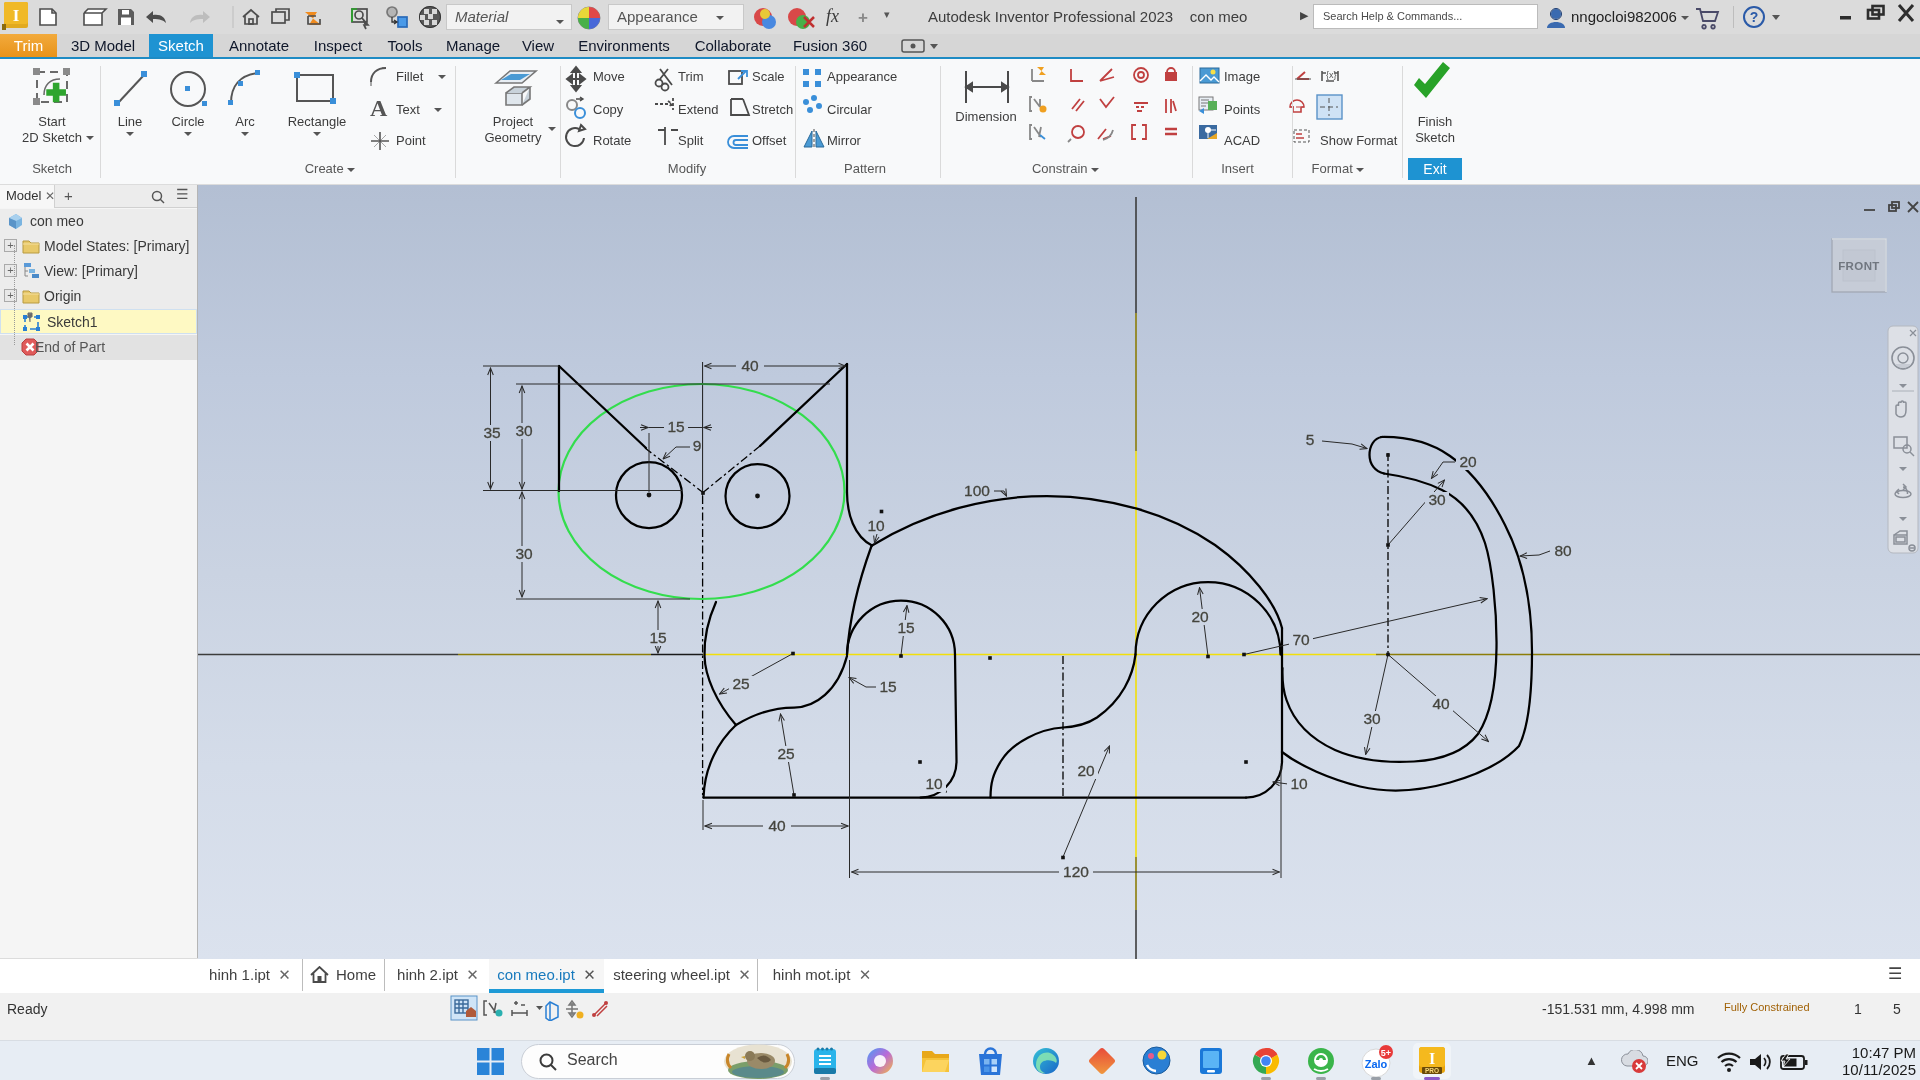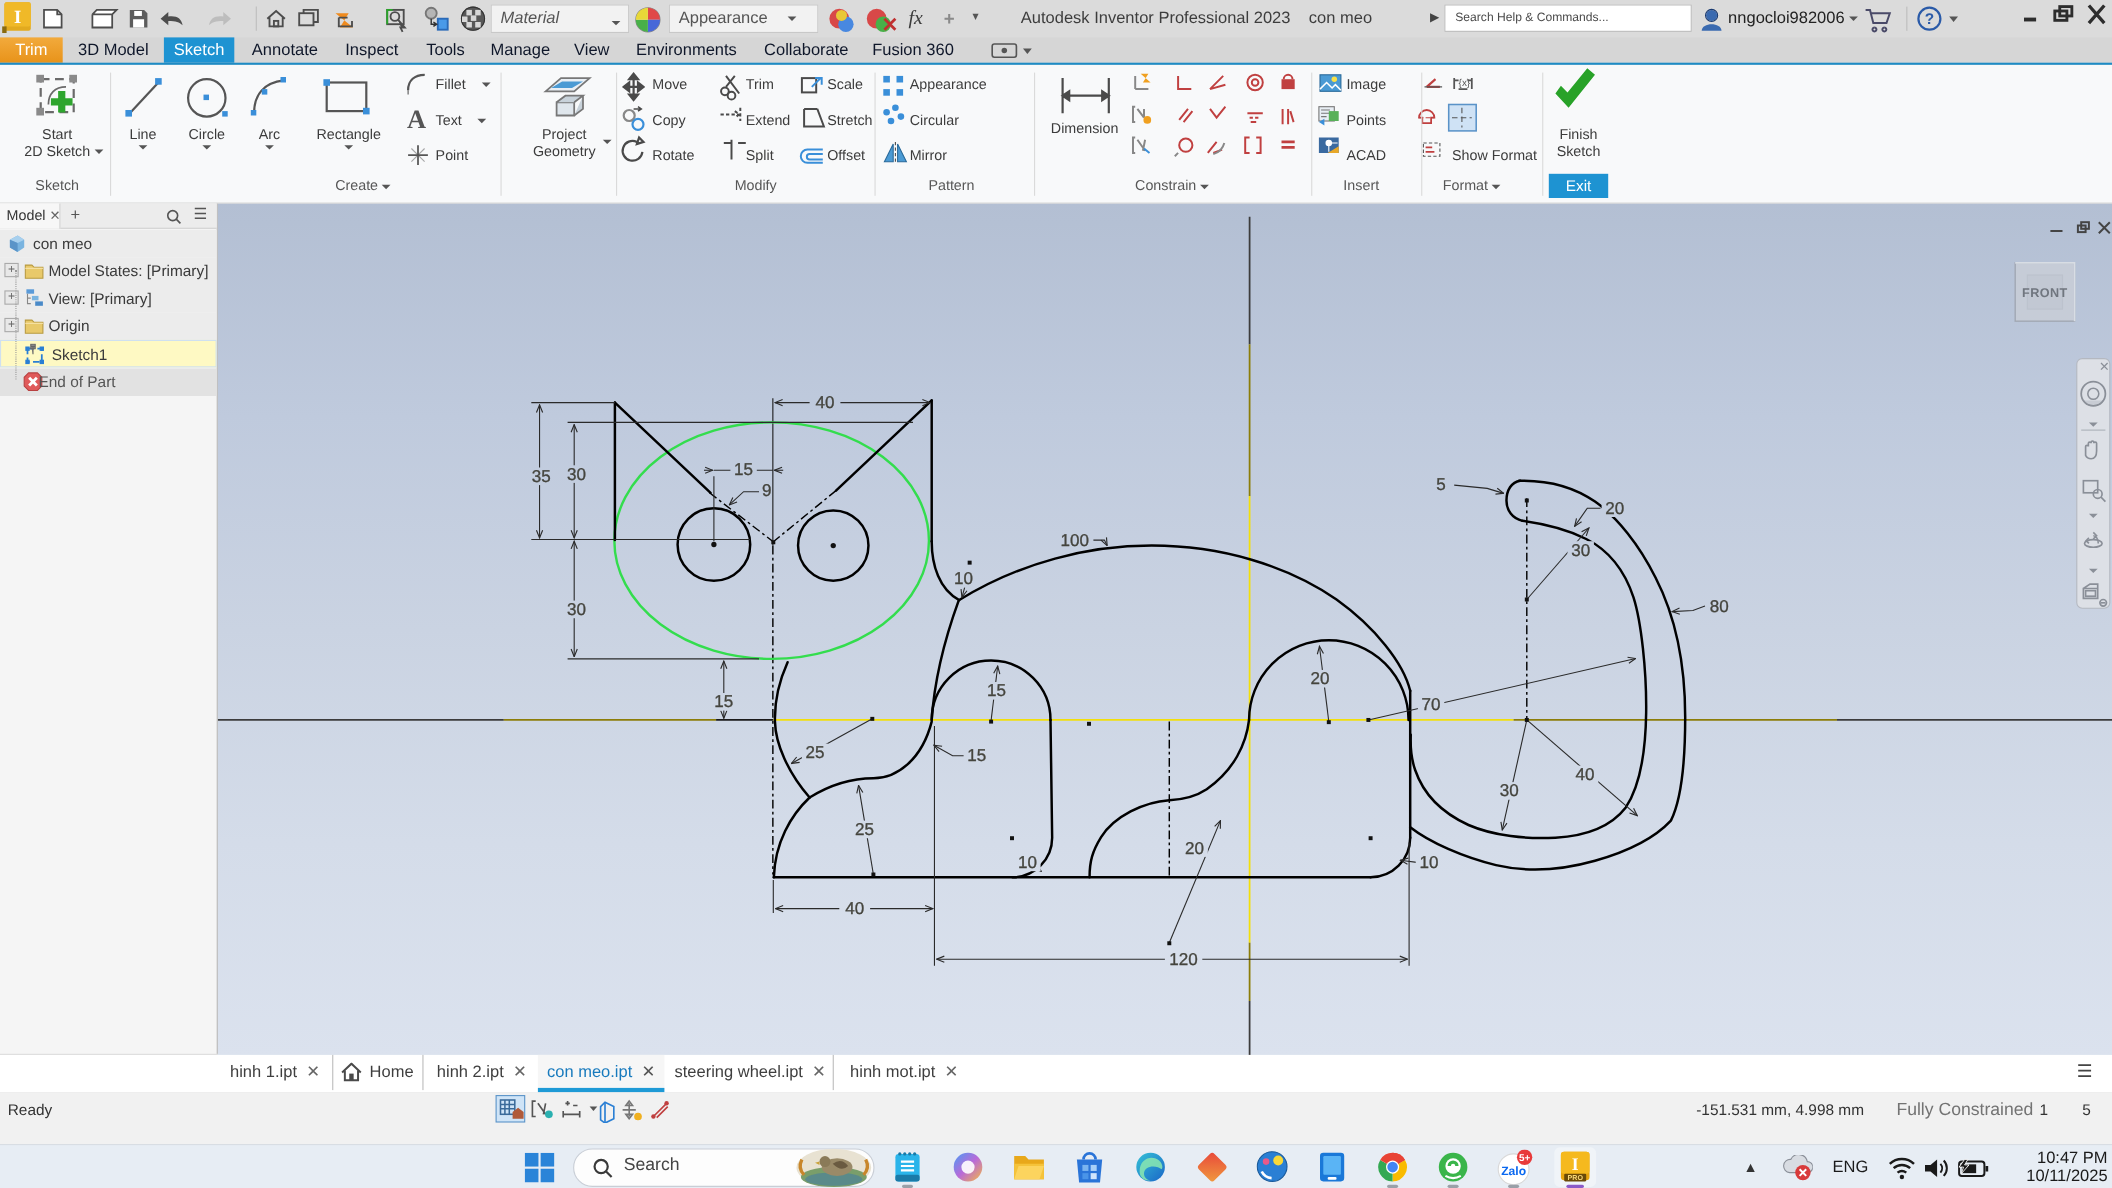--- a/index.html
+++ b/index.html
@@ -657,21 +657,21 @@
    <path d="M100 7 l8 4 0 11 -8 4 -4 -3 0 -12 z" stroke="#2a7fd4"></path>
         <path d="M100 7 l0 19" stroke="#2a7fd4"></path>
    <path d="M122 8 l0 12 m-6 -6 l12 0 M122 6 l-3 4 6 0 z M122 22 l-3 -4 6 0 z" stroke="#777"></path>
         <circle cx="130" cy="20" r="3.5" fill="#f0b020" stroke="none"></circle>
    <path d="M144 20 l12 -12 m-9 13 l10 -10" stroke="#c04040"></path>
         <circle cx="144" cy="20" r="2" fill="#c04040" stroke="none"></circle>
         <circle cx="156" cy="8" r="2" fill="#c04040" stroke="none"></circle>
   </g>
  </svg>
  <div class="abs" style="left:1542px;top:8px;font-size:14px;color:#333">-151.531 mm, 4.998 mm</div>
- <div class="abs" style="left:1724px;top:8px;font-size:16px;color:#737373">Fully Constrained</div>
+ <div class="abs" style="left:1724px;top:8px;font-size:11px;color:#a16207">Fully Constrained</div>
  <div class="abs" style="left:1854px;top:8px;font-size:14px;color:#333">1</div>
  <div class="abs" style="left:1893px;top:8px;font-size:14px;color:#333">5</div>
 </div>
 
 <div class="abs" id="taskbar">
  <svg class="abs" style="left:477px;top:7px" width="27" height="27" viewBox="0 0 27 27">
       <rect x="0" y="0" width="12.5" height="12.5" fill="#2a84d8"></rect>
       <rect x="14.5" y="0" width="12.5" height="12.5" fill="#2a84d8"></rect>
       <rect x="0" y="14.5" width="12.5" height="12.5" fill="#2a84d8"></rect>
       <rect x="14.5" y="14.5" width="12.5" height="12.5" fill="#2a84d8"></rect>

